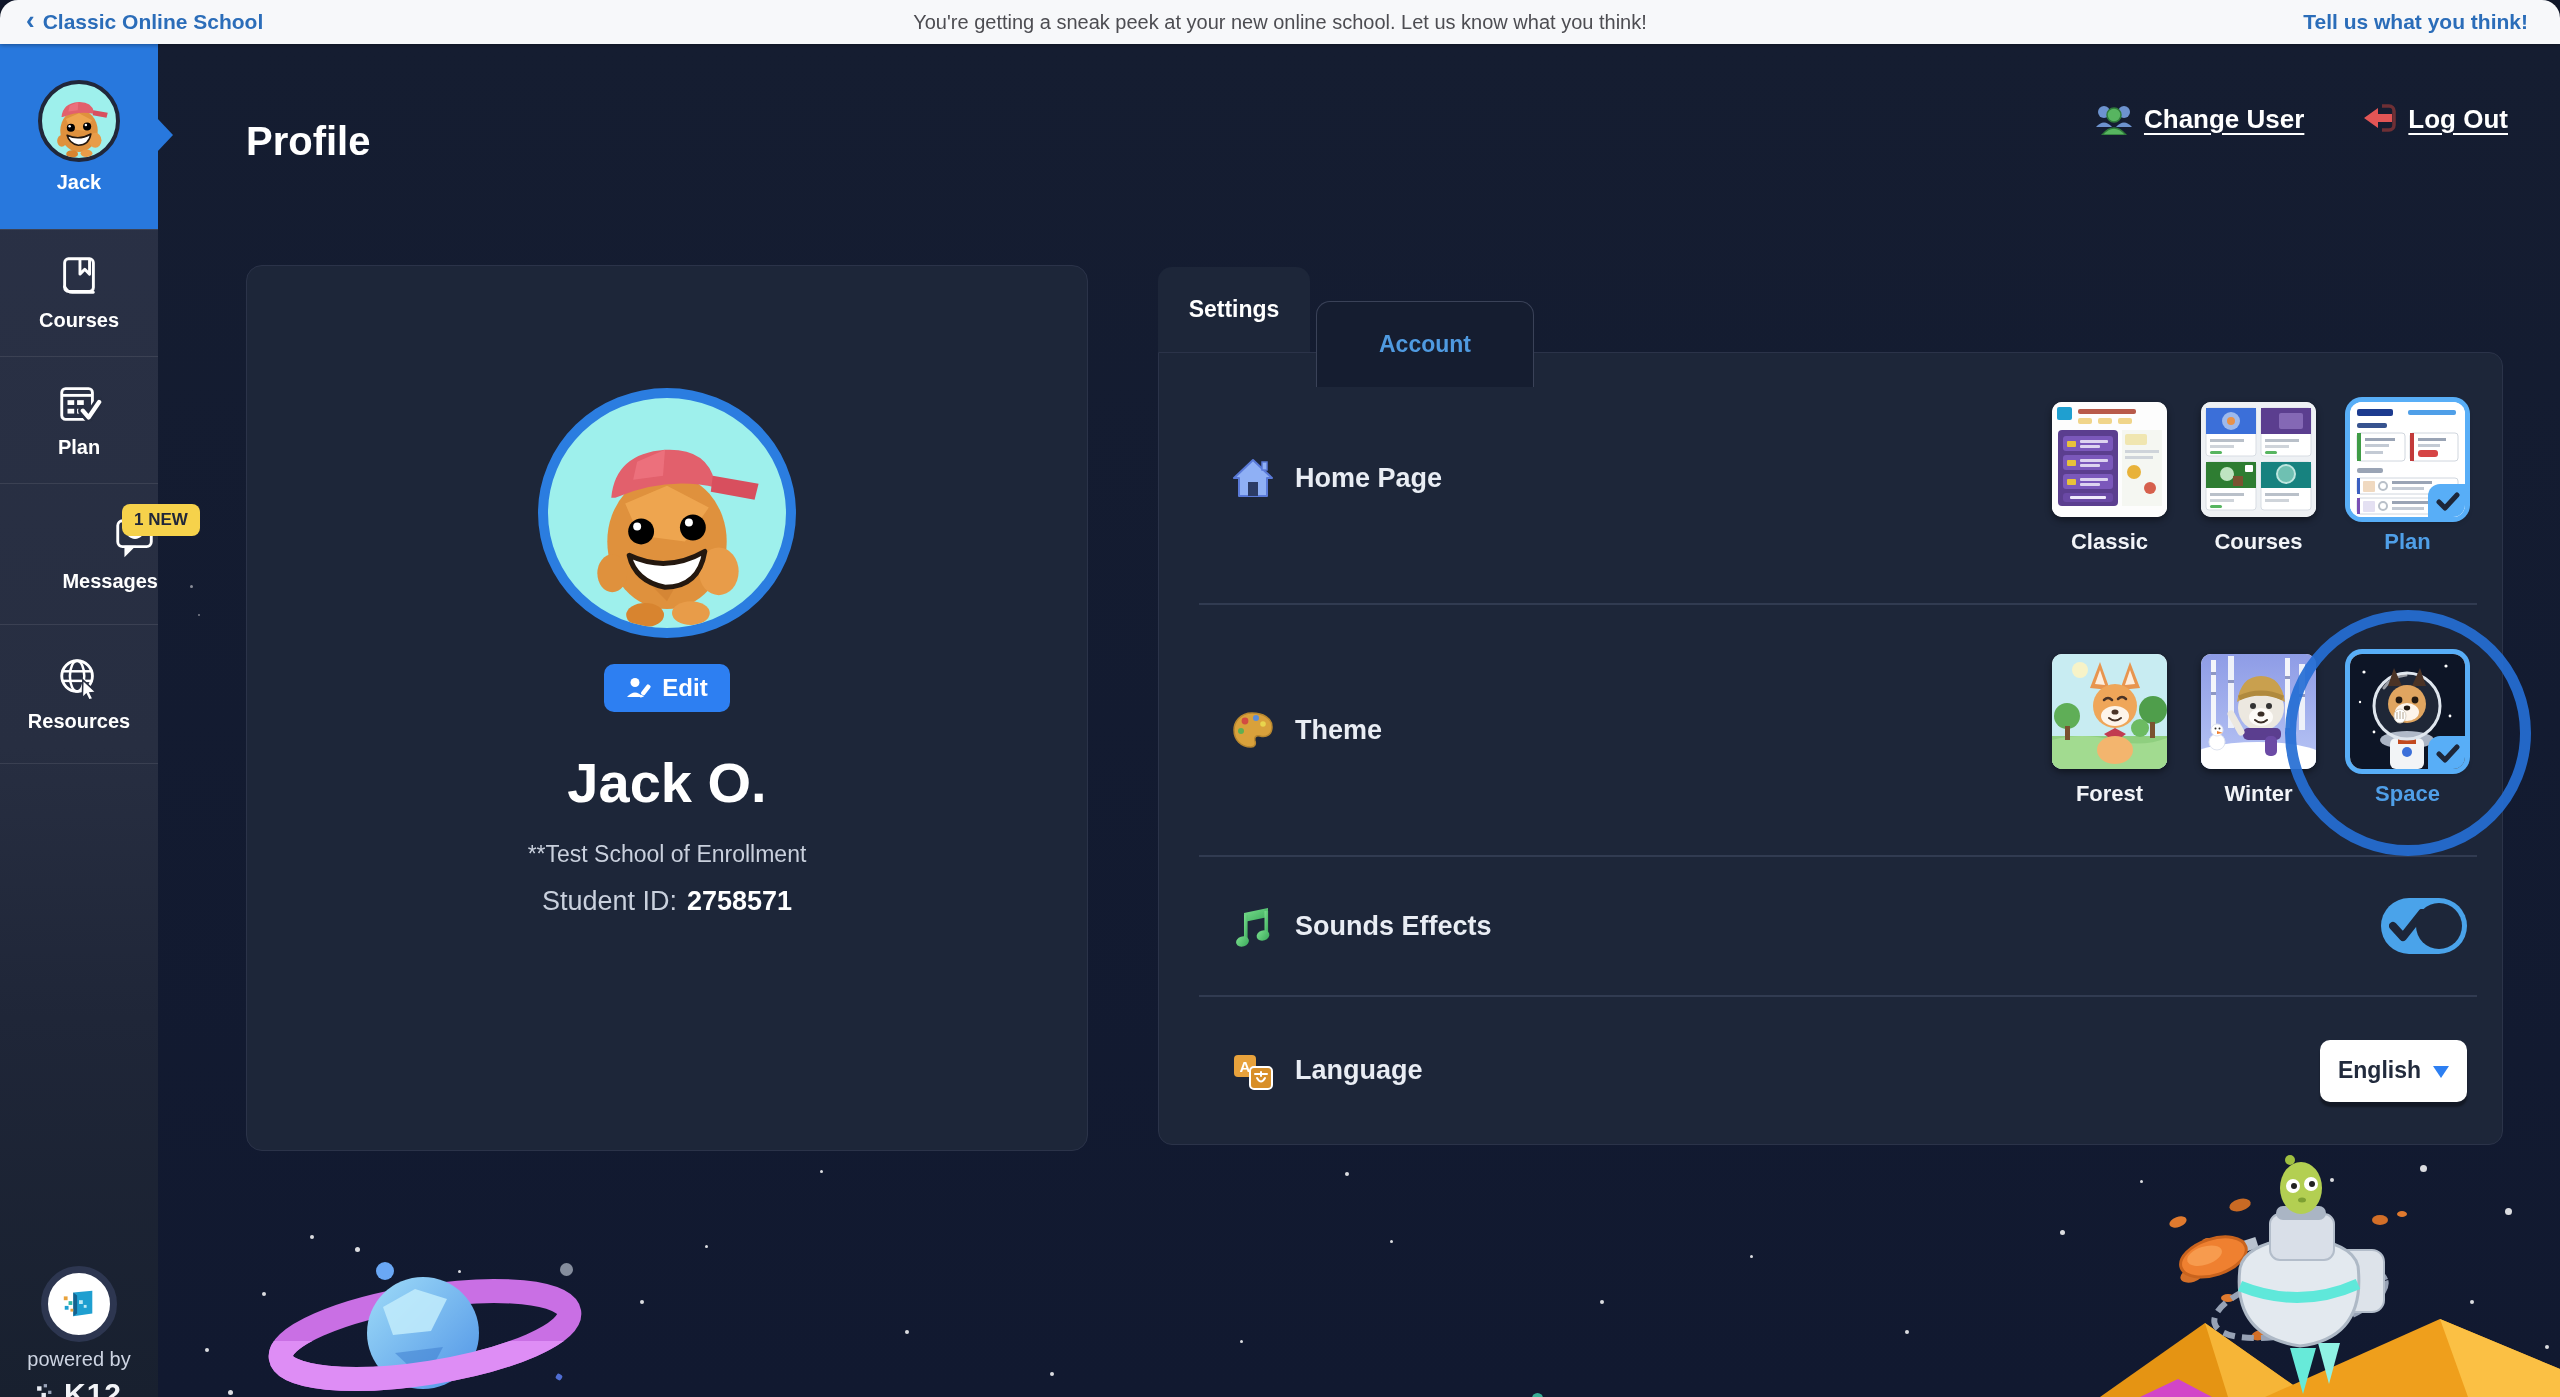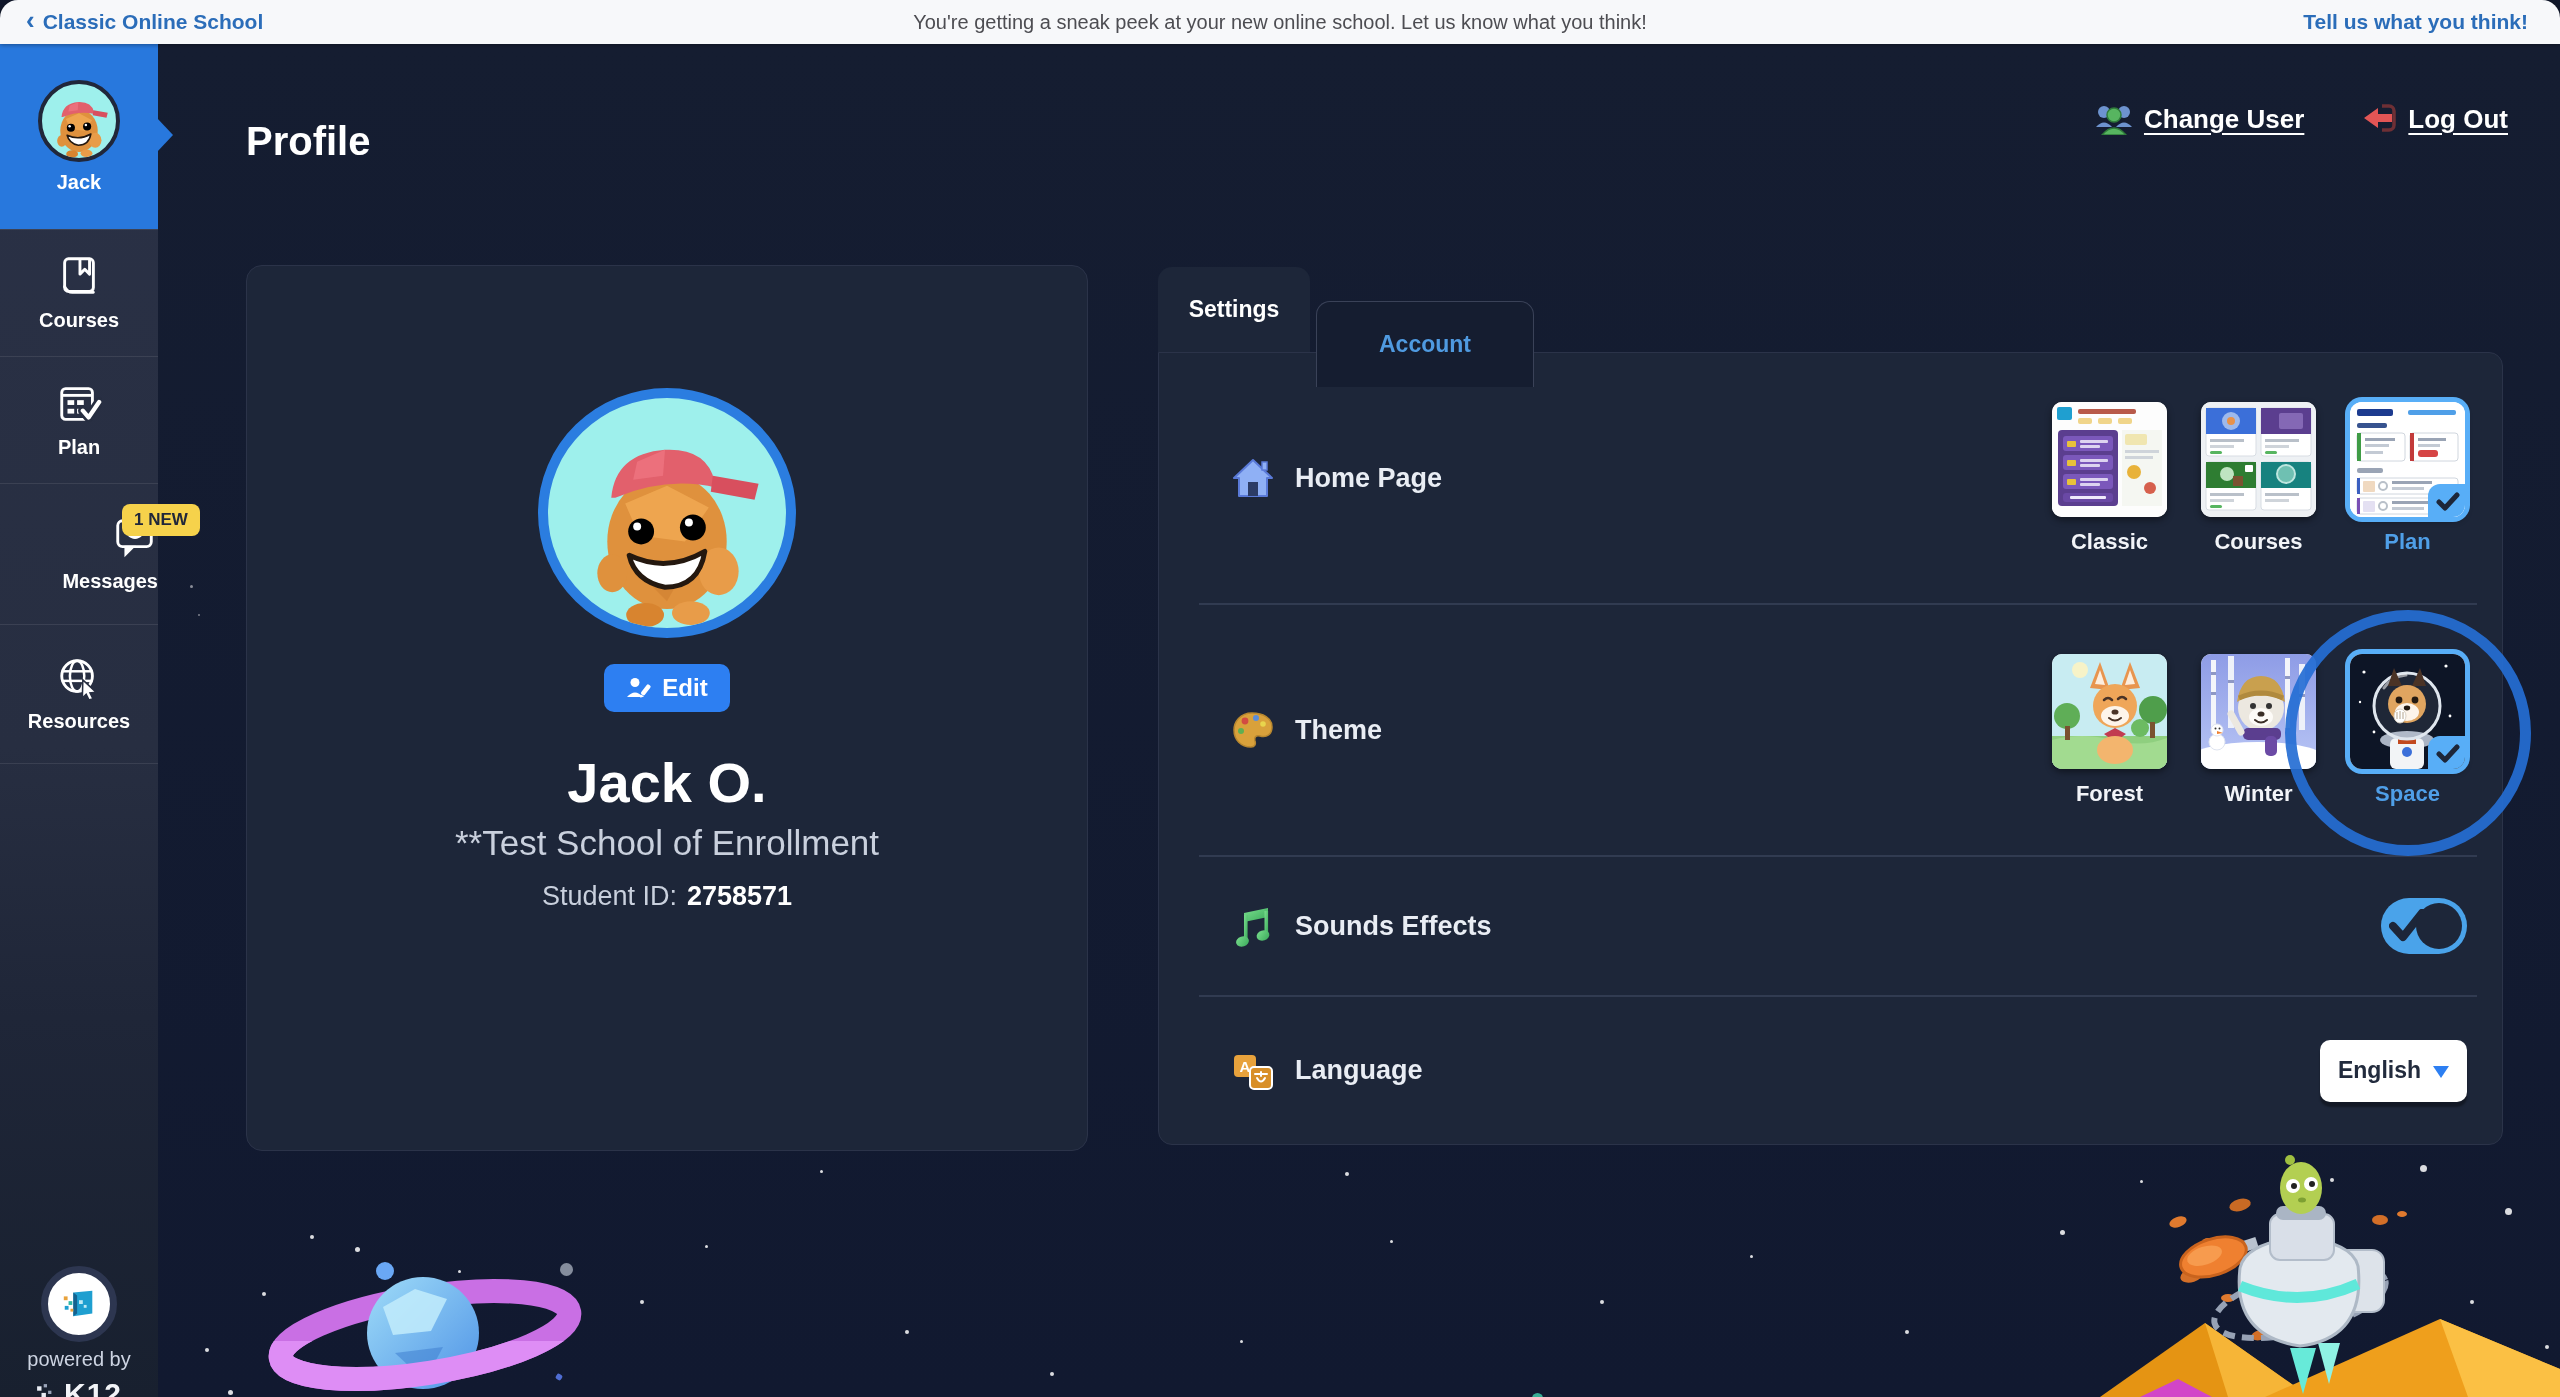--- a/index.html
+++ b/index.html
@@ -83,21 +83,21 @@
     margin-top:122px;width:238px;height:230px;border-radius:50%;
     background:#9ef0ec;border:10px solid #2b7de0;overflow:hidden;
     display:flex;align-items:flex-end;justify-content:center;
   }
   .edit-btn{
     margin-top:26px;display:flex;align-items:center;gap:10px;
     background:#2d7ff2;color:#fff;font-weight:800;font-size:24px;
     border:none;border-radius:10px;padding:10px 22px;cursor:pointer;
   }
   .profile-name{margin-top:38px;color:#fff;font-size:56px;font-weight:800;}
-  .profile-school{margin-top:8px;color:#c9d0dd;font-size:35px;}
+  .profile-school{margin-top:26px;color:#c9d0dd;font-size:23px;}
   .profile-id{margin-top:18px;color:#c9d0dd;font-size:27px;display:flex;gap:10px;}
   .profile-id b{color:#fff;font-weight:800;}
   
   .tabs{position:absolute;left:1000px;top:223px;display:flex;gap:6px;z-index:3;}
   .tab{
     height:85px;display:flex;align-items:center;justify-content:center;
     font-size:23px;font-weight:800;border-radius:14px 14px 0 0;cursor:pointer;
   }
   .tab.active{width:152px;background:#1d2639;color:#fff;}
   .tab.inactive{width:216px;background:#151d30;color:#4f9ae0;border:1px solid #3a4258;border-bottom:none;margin-top:34px;}

